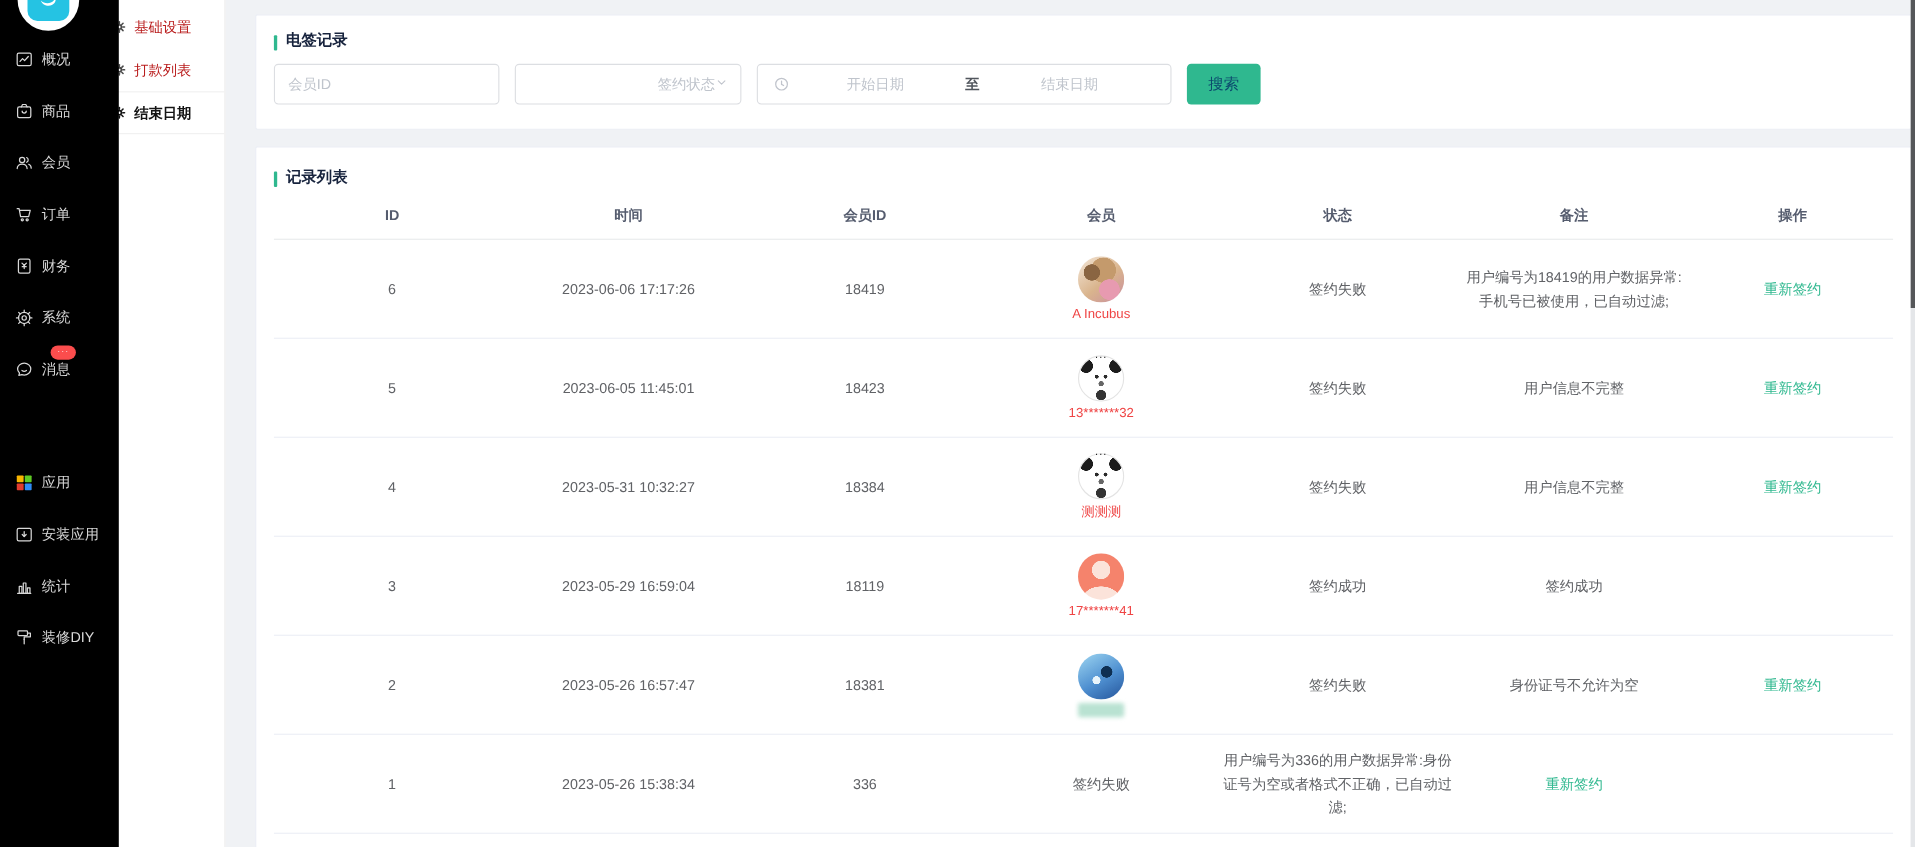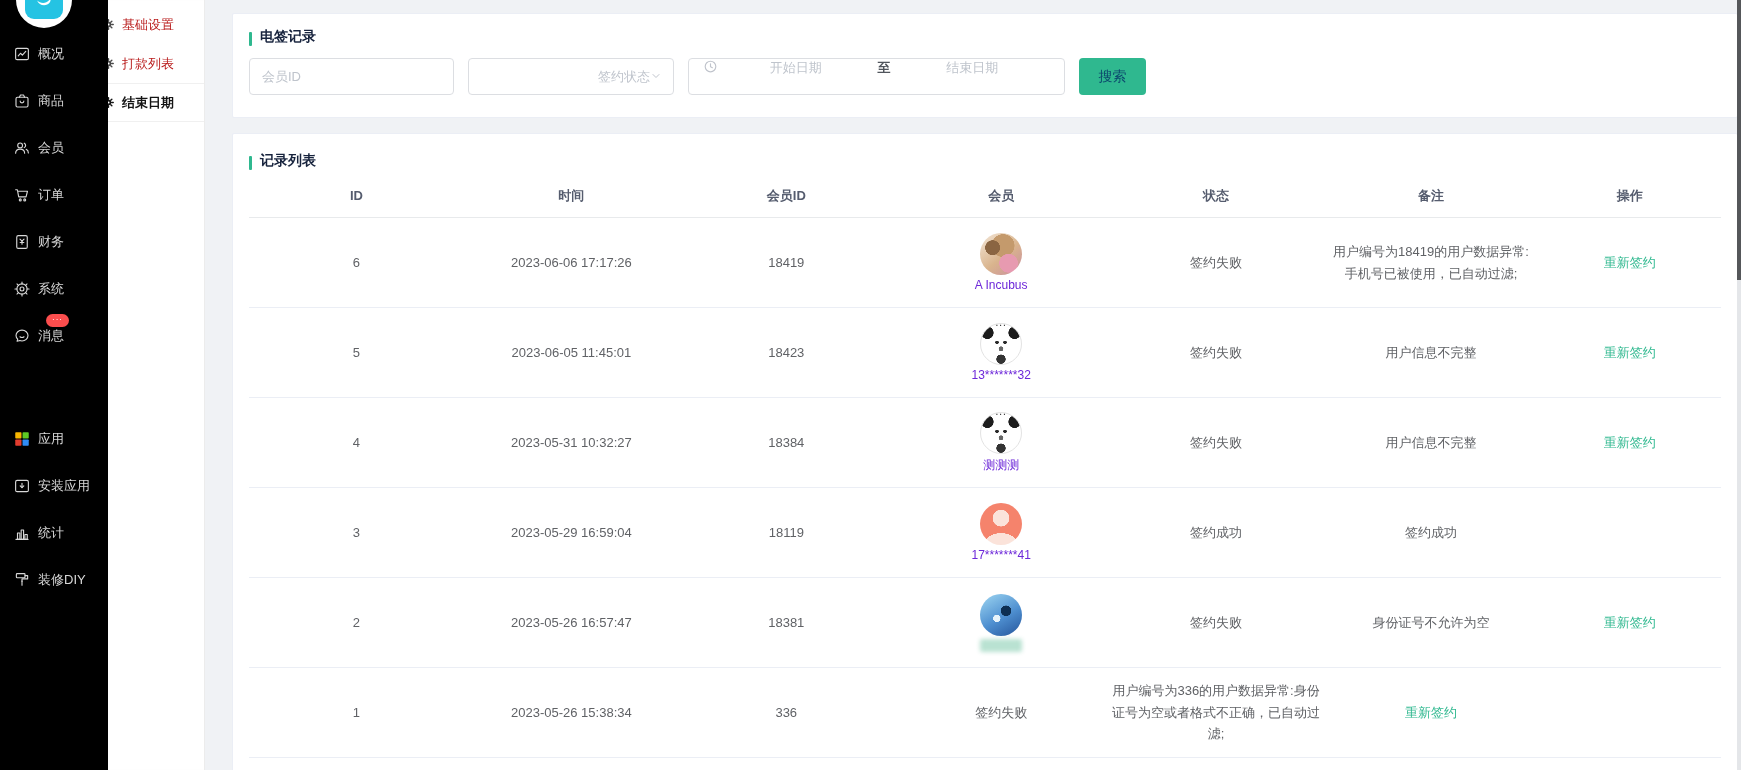--- a/index.html
+++ b/index.html
@@ -42,36 +42,36 @@
 
   .filters{display:flex;align-items:center;gap:14px;margin-top:12px}
   .ipt{height:37px;border:1px solid #dcdee2;border-radius:4px;padding:0 12px;font-size:13px;color:#333;outline:none;background:#fff}
   .ipt::placeholder{color:#bfc4cc}
   .ipt-1{width:205px}
   .ipt-2{width:202px}
   .select{width:206px;height:37px;border:1px solid #dcdee2;border-radius:4px;background:#fff;cursor:pointer;
         display:flex;align-items:center;justify-content:flex-end;padding:0 11px}
   .ph{color:#bfc4cc;font-size:13px}
   .daterange{width:377px;height:37px;border:1px solid #dcdee2;border-radius:4px;background:#fff;cursor:pointer;
-        display:flex;align-items:flex-start;padding:0 14px}
+        display:flex;align-items:center;padding:0 14px}
   .daterange .d1,.daterange .d2{flex:1;text-align:center}
   .daterange .to{color:#51565d;font-size:13px;margin:0 4px;font-weight:600}
   .btn-search{width:67px;height:37px;background:var(--accent,#2fb88f);border:none;border-radius:4px;
         color:#0c4a6e;font-size:14px;cursor:pointer;font-family:inherit}
 
   
   .thead{display:flex;align-items:center;height:44px;border-bottom:1px solid #e8eaec;margin-top:4px}
   .thead>*,.trow>*{width:14.6%}
   .thead>*:nth-child(7),.trow>*:nth-child(7){width:12.4%}
   .th{display:flex;align-items:center;justify-content:center;font-size:13px;font-weight:700;color:#555c6e}
   .trow{display:flex;align-items:center;min-height:90px;border-bottom:1px solid #ebeef5}
   .td{display:flex;align-items:center;justify-content:center;font-size:13px;color:#606266;text-align:center}
   .td-member{flex-direction:column;padding:6px 0}
   .avatar{position:relative;width:42px;height:42px;border-radius:50%;cursor:pointer;flex:none}
-  .mname{margin-top:3px;font-size:12px;color:#6d28d9;max-width:110px;cursor:pointer}
+  .mname{margin-top:3px;font-size:12px;color:#ef4444;max-width:110px;cursor:pointer}
   .mname-blur{width:42px;height:13px;border-radius:2px;background:#b9e2d2;filter:blur(2px)}
   .remark{max-width:218px;white-space:pre-line;line-height:1.65}
   .alink{color:var(--accent,#2fb88f);font-size:13px;cursor:pointer;text-decoration:none}
 
   
   .avatar--photo-puppy{background:
       radial-gradient(circle at 68% 72%, #e79ab0 0 22%, transparent 23%),
       radial-gradient(circle at 30% 35%, #8a6542 0 18%, transparent 19%),
       radial-gradient(circle at 55% 30%, #c49a6c 0 30%, transparent 31%),
       linear-gradient(140deg,#f4e7d8,#d9b48d 55%,#c98da0)}

